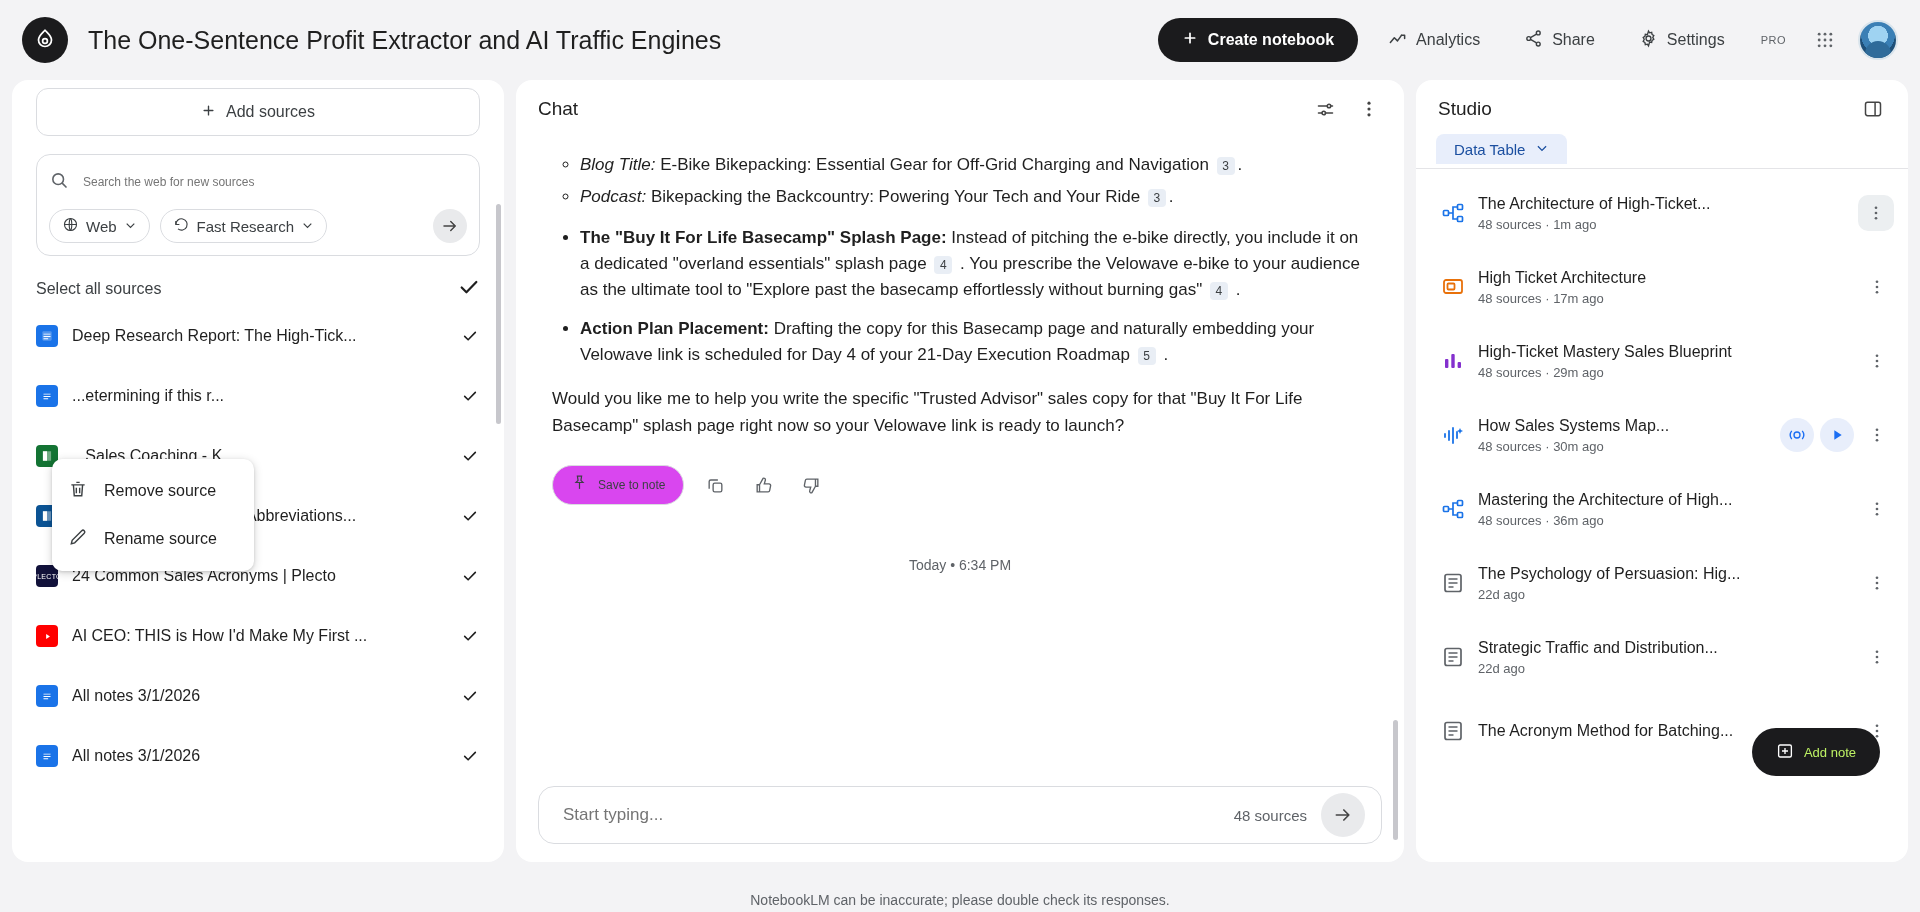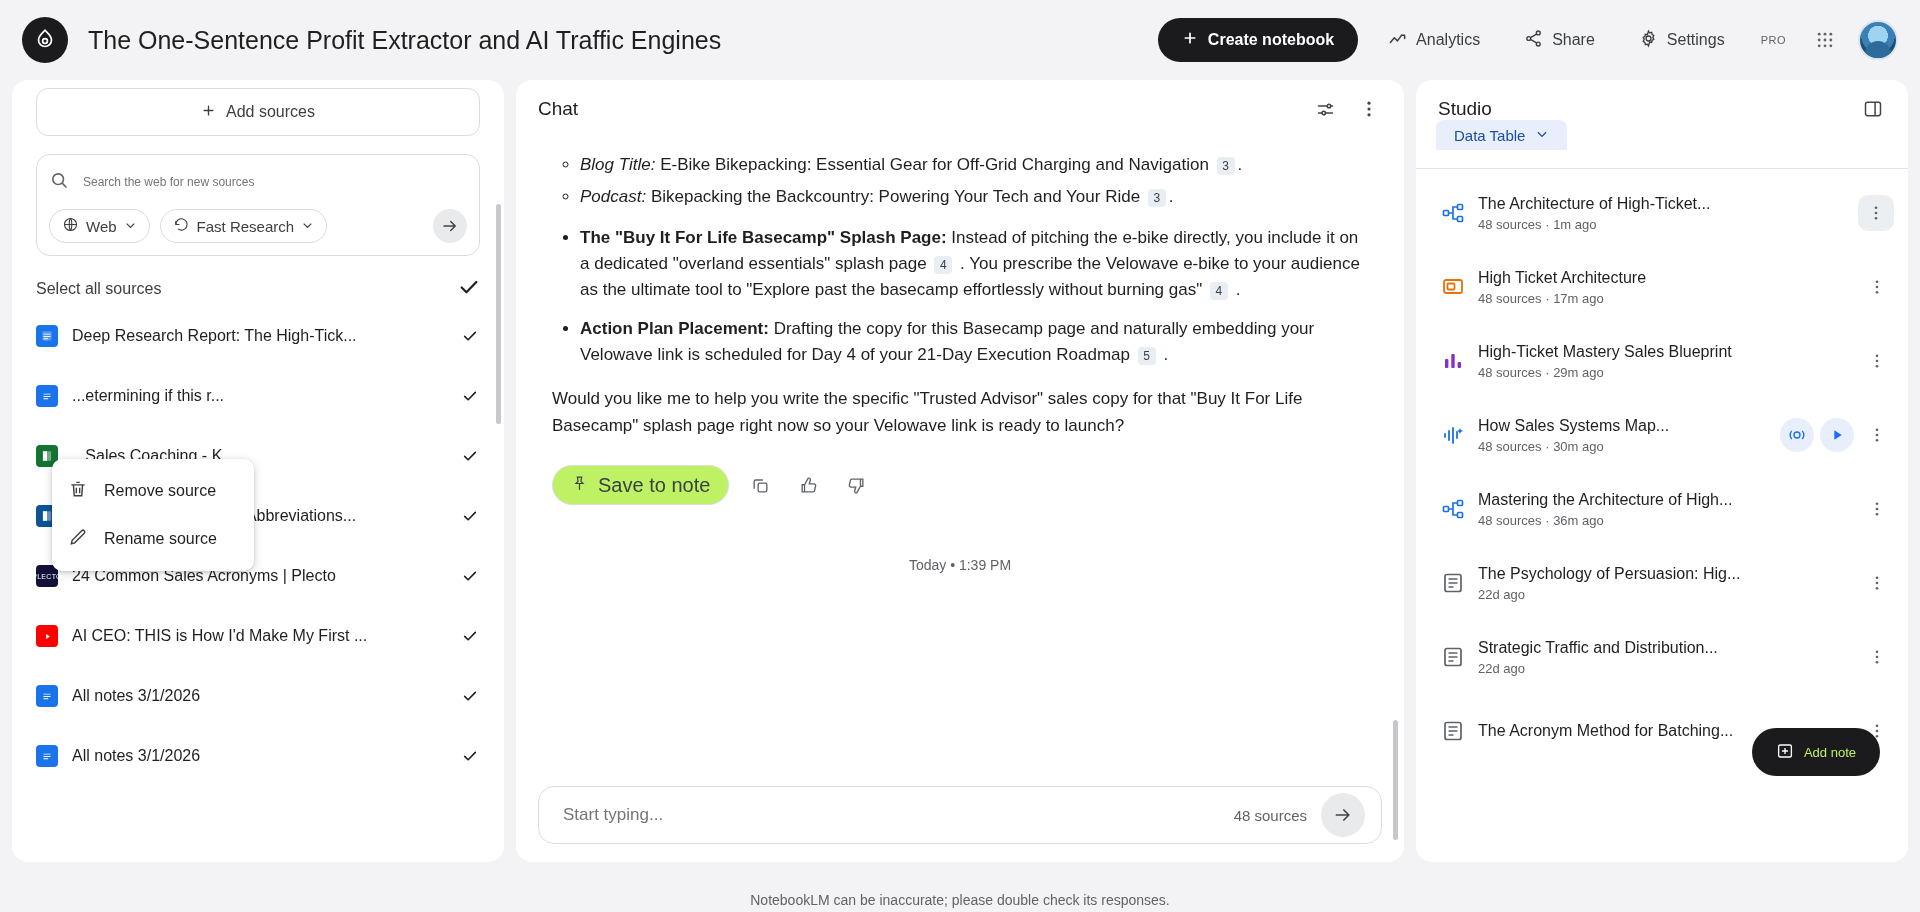--- a/index.html
+++ b/index.html
@@ -204,21 +204,21 @@
     background: #e9eef5; color: #3c4043; border-radius: 4px;
     font-size: 12px; text-align: center; padding: 0 4px; margin: 0 3px;
     vertical-align: middle;
   }
   .para { margin: 18px 0 0 0; }
   .answer-actions { display: flex; align-items: center; gap: 14px; margin-top: 26px; }
   .save-note {
     display: flex; align-items: center; gap: 10px;
     height: 40px; padding: 7px 18px;
     border: 1px solid #dadce0; border-radius: 20px;
-    font-size: 20px; color: #3c4043; background: #bef264; cursor: pointer;
+    font-size: 12px; color: #3c4043; background: #d946ef; cursor: pointer;
   }
   .act-icon {
     width: 34px; height: 34px; border-radius: 50%;
     display: flex; align-items: center; justify-content: center;
     color: #5f6368; cursor: pointer;
   }
   .timestamp {
     text-align: center; font-size: 14px; color: #5f6368; margin-top: 50px;
   }
   .chat-scroll {
@@ -239,21 +239,21 @@
   .src-count { font-size: 15px; color: #5f6368; white-space: nowrap; }
   .send-btn {
     width: 44px; height: 44px; border-radius: 50%;
     background: #e9eaec; color: #444;
     display: flex; align-items: center; justify-content: center; cursor: pointer;
   }
 
   
   .studio { width: 492px; flex: 0 0 492px; position: relative; }
   .studio-top-chip {
-    position: absolute; top: 40px; left: 20px;
+    position: absolute; top: 54px; left: 20px;
     display:flex; align-items:center; gap:10px;
     background: #e8eefb; color: #1b4fa0;
     height: 30px; padding: 0 18px; border-radius: 8px 8px 0 0;
     font-size: 15px;
   }
   .studio-divider { position: absolute; top: 88px; left: 0; right: 0; height: 1px; background: #e4e4e7; }
   .studio-list { position: absolute; top: 96px; left: 0; right: 0; bottom: 0; overflow: hidden; }
   .st-row {
     display: flex; align-items: center; gap: 10px;
     height: 74px; padding: 0 14px 0 22px; cursor: pointer;
@@ -651,21 +651,21 @@
                 <path d="M7 11v9H4v-9zM7 11l4.5-8a2 2 0 0 1 2.8 2.4L13 10h6a2 2 0 0 1 2 2.3l-1.2 6A2 2 0 0 1 17.8 20H7z"></path>
               </svg>
           </div>
           <div class="act-icon">
             <svg width="19" height="19" viewBox="0 0 24 24" fill="none" stroke="#5f6368" stroke-width="1.7">
                 <path d="M17 13V4h3v9zM17 13l-4.5 8a2 2 0 0 1-2.8-2.4L11 14H5a2 2 0 0 1-2-2.3l1.2-6A2 2 0 0 1 6.2 4H17z"></path>
               </svg>
           </div>
         </div>
 
-        <div class="timestamp">Today • 1:39 PM</div>
+        <div class="timestamp">Today • 6:34 PM</div>
       </div>
 
       <div class="chat-scroll"></div>
 
       <div class="composer">
         <input class="composer-input" value="" placeholder="Start typing..." style="">
         <span class="src-count">48 sources</span>
         <div class="send-btn">
           <svg width="20" height="20" viewBox="0 0 24 24" fill="none" stroke="#444" stroke-width="2" stroke-linecap="round" stroke-linejoin="round">
               <path d="M4 12h15M13 6l6 6-6 6"></path>

